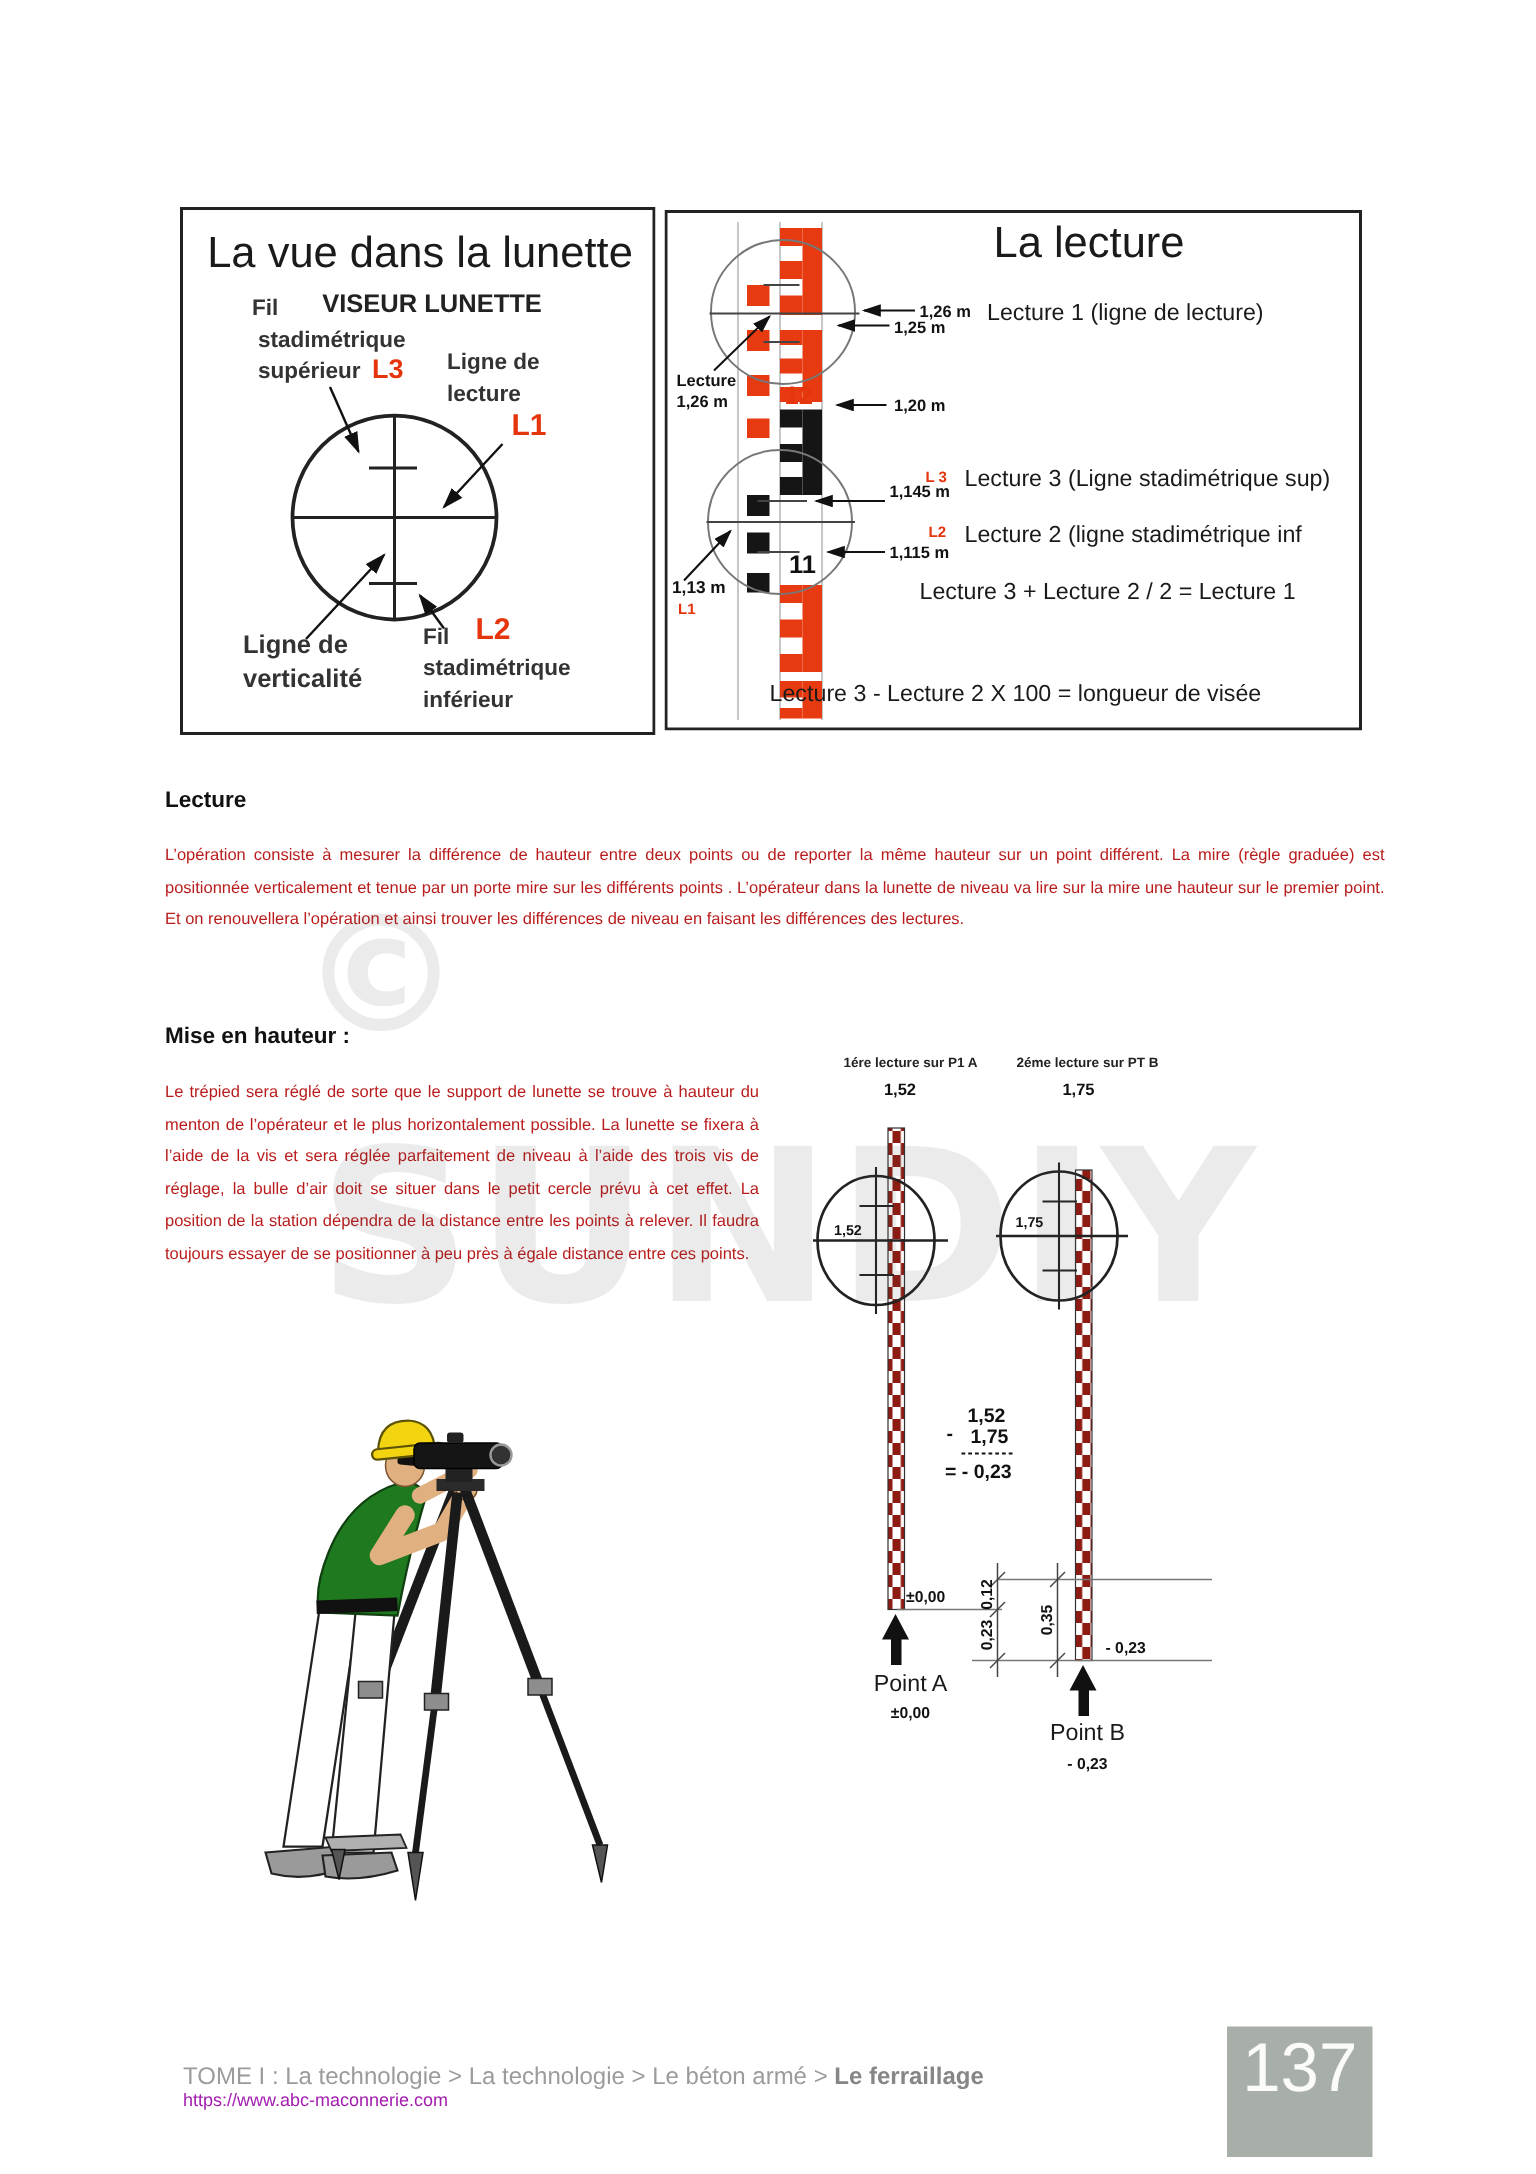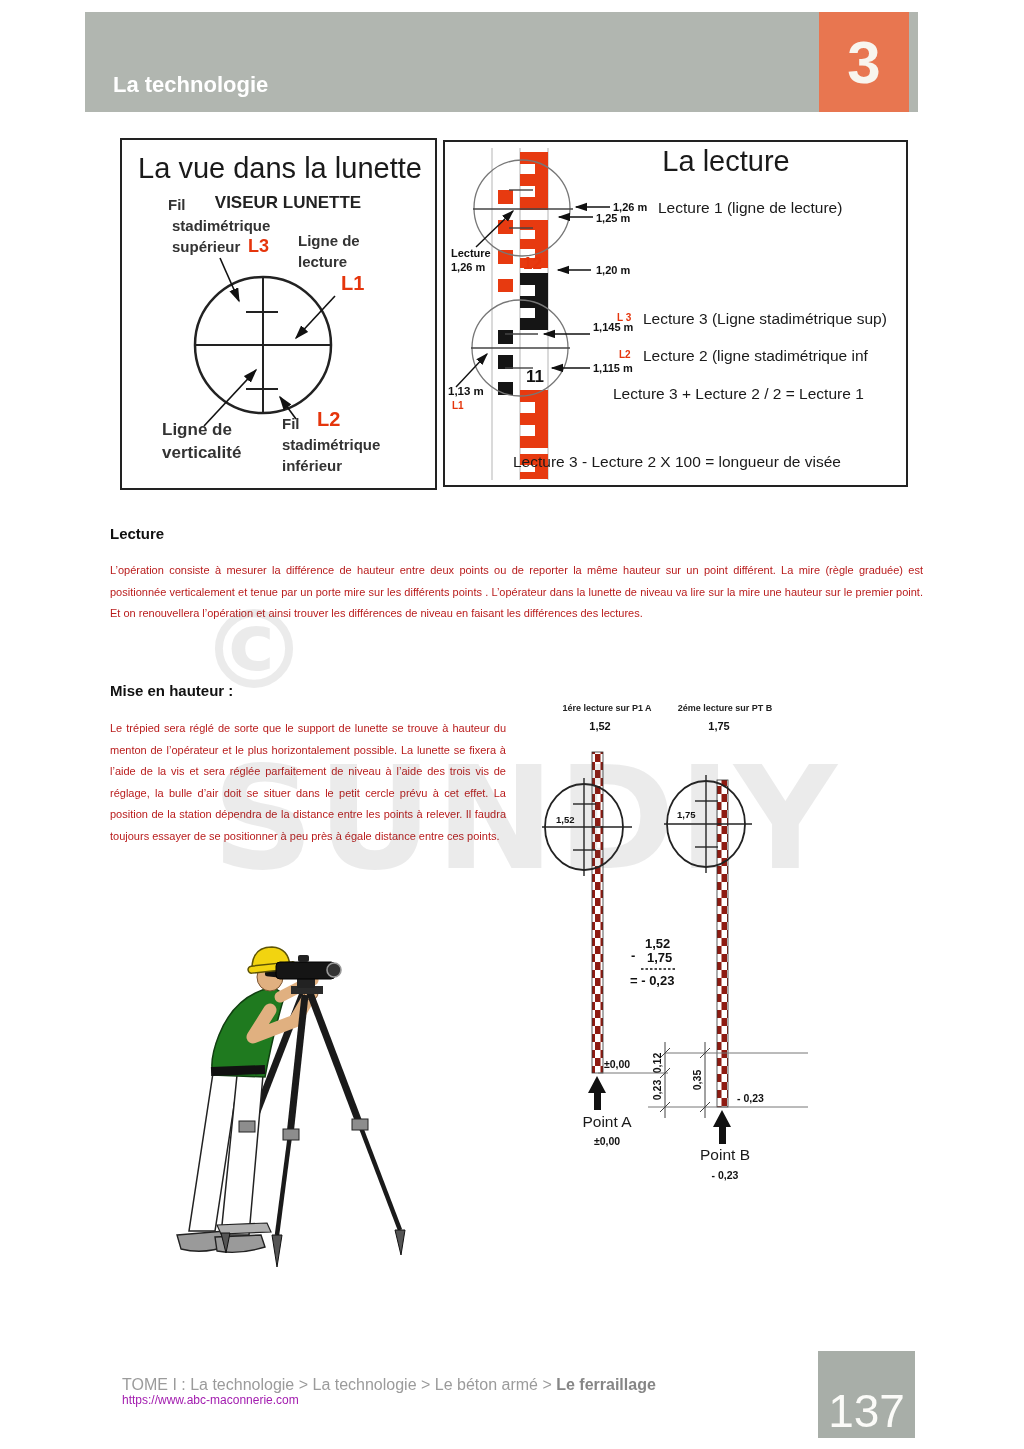--- a/index.html
+++ b/index.html
@@ -44,34 +44,28 @@
   .wm{color:rgba(70,70,70,0.11);pointer-events:none;z-index:30;font-weight:bold;
       font-family:"DejaVu Sans",sans-serif;}
   .wm-c{left:200px;top:588px;font-size:108px;}
   .wm-t{left:212px;top:692px;font-size:142px;letter-spacing:3px;margin-top:44px;}
 
   
   .crumb{left:122px;top:1376px;font-size:16px;color:#9b9b9b;}
   .crumb b{color:#868686;}
   .url{left:122px;top:1393px;font-size:12px;color:#a21caf;}
   .page-box{left:818px;top:1351px;width:97px;height:87px;background:#a8aea8;
-            display:flex;align-items:flex-end;justify-content:center;}
+            display:flex;align-items:flex-start;justify-content:center;}
   .page-num{font-size:46px;color:#fbfbf8;}
 </style>
 </head>
 <body>
 
 <div id="page">
 
-  <div class="abs header-bar">
-    <div class="abs header-title">La technologie</div>
-    <div class="abs chapter-box">
-      <span class="chapter-num">3</span>
-    </div>
-  </div>
 
   <svg class="abs fig" style="left:120px;top:138px;" width="317" height="352" viewBox="0 0 317 352">
     <defs>
       <marker id="ahL" markerWidth="12" markerHeight="10" refX="8" refY="3" orient="auto" markerUnits="strokeWidth">
         <path d="M0,0 L9,3 L0,6 Z" fill="#111"></path>
       </marker>
     </defs>
     <rect x="1" y="1" width="315" height="350" fill="#ffffff" stroke="#222" stroke-width="2"></rect>
     <text class="fig-title" x="160" y="40" text-anchor="middle">La vue dans la lunette</text>
     <text class="fig-sub" x="168" y="70" text-anchor="middle">VISEUR LUNETTE</text>

